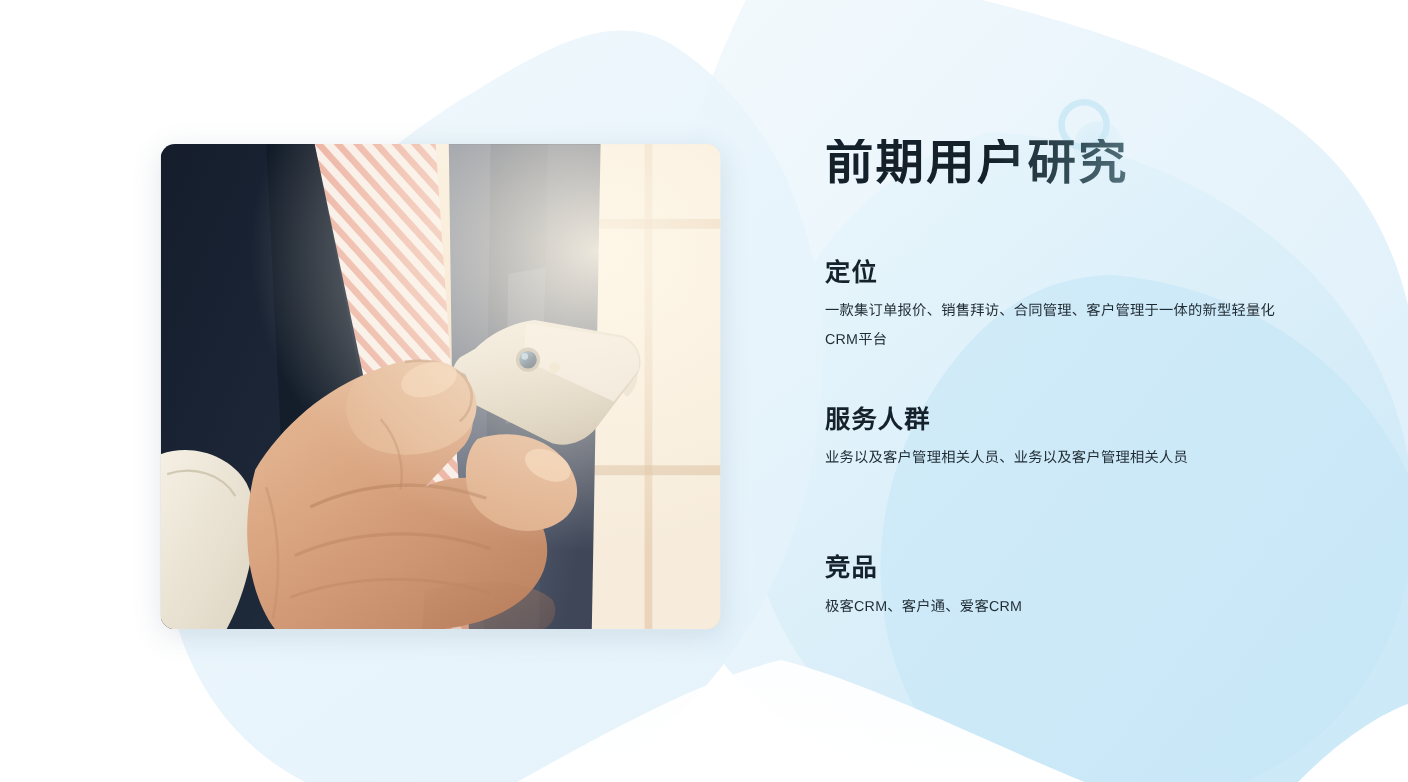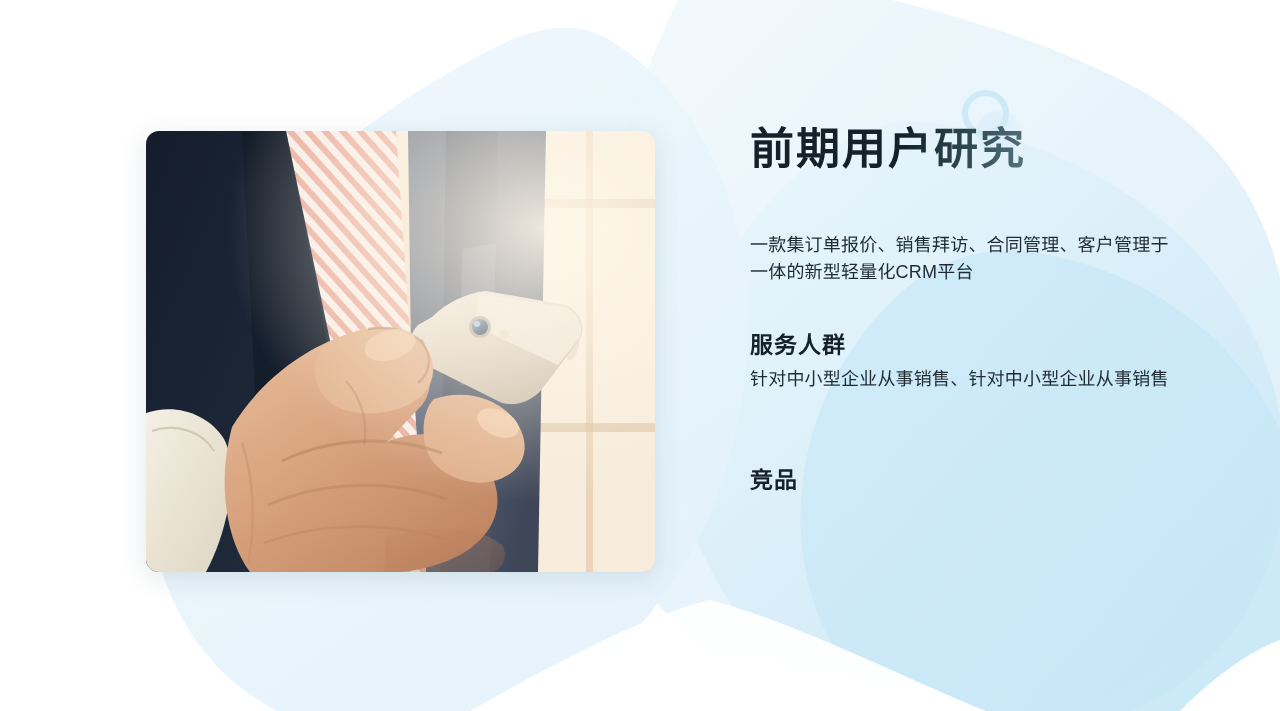--- a/index.html
+++ b/index.html
@@ -114,21 +114,21 @@
   .section-heading {
     font-size: 23px;
     font-weight: 700;
     color: #16222b;
     letter-spacing: 1px;
     line-height: 1.35;
     margin: 0 0 5px 0;
     white-space: nowrap;
   }
   .section-body {
-    font-size: 18px;
+    font-size: 13px;
     font-weight: 400;
     color: #1f2b33;
     line-height: 27px;
     letter-spacing: 0.2px;
     margin: 0;
     max-width: 434px;
   }
   .sec-gap-1 { margin-bottom: 44px; }
   .sec-gap-2 { margin-bottom: 72px; }
 </style>
@@ -342,28 +342,30 @@
   <div class="content">
 
     <div class="title-wrap">
       <span class="ring-icon"></span>
       <h1 class="page-title">前期用户研究</h1>
     </div>
 
     <div class="sections">
 
       <div class="section sec-gap-1">
+        <h2 class="section-heading">定位</h2>
         <p class="section-body">一款集订单报价、销售拜访、合同管理、客户管理于一体的新型轻量化CRM平台</p>
       </div>
 
       <div class="section sec-gap-2">
         <h2 class="section-heading">服务人群</h2>
-        <p class="section-body">针对中小型企业从事销售、针对中小型企业从事销售</p>
+        <p class="section-body">业务以及客户管理相关人员、业务以及客户管理相关人员</p>
       </div>
 
       <div class="section">
         <h2 class="section-heading">竞品</h2>
+        <p class="section-body">极客CRM、客户通、爱客CRM</p>
       </div>
 
     </div>
   </div>
 
 </div>
 
 </body></html>

